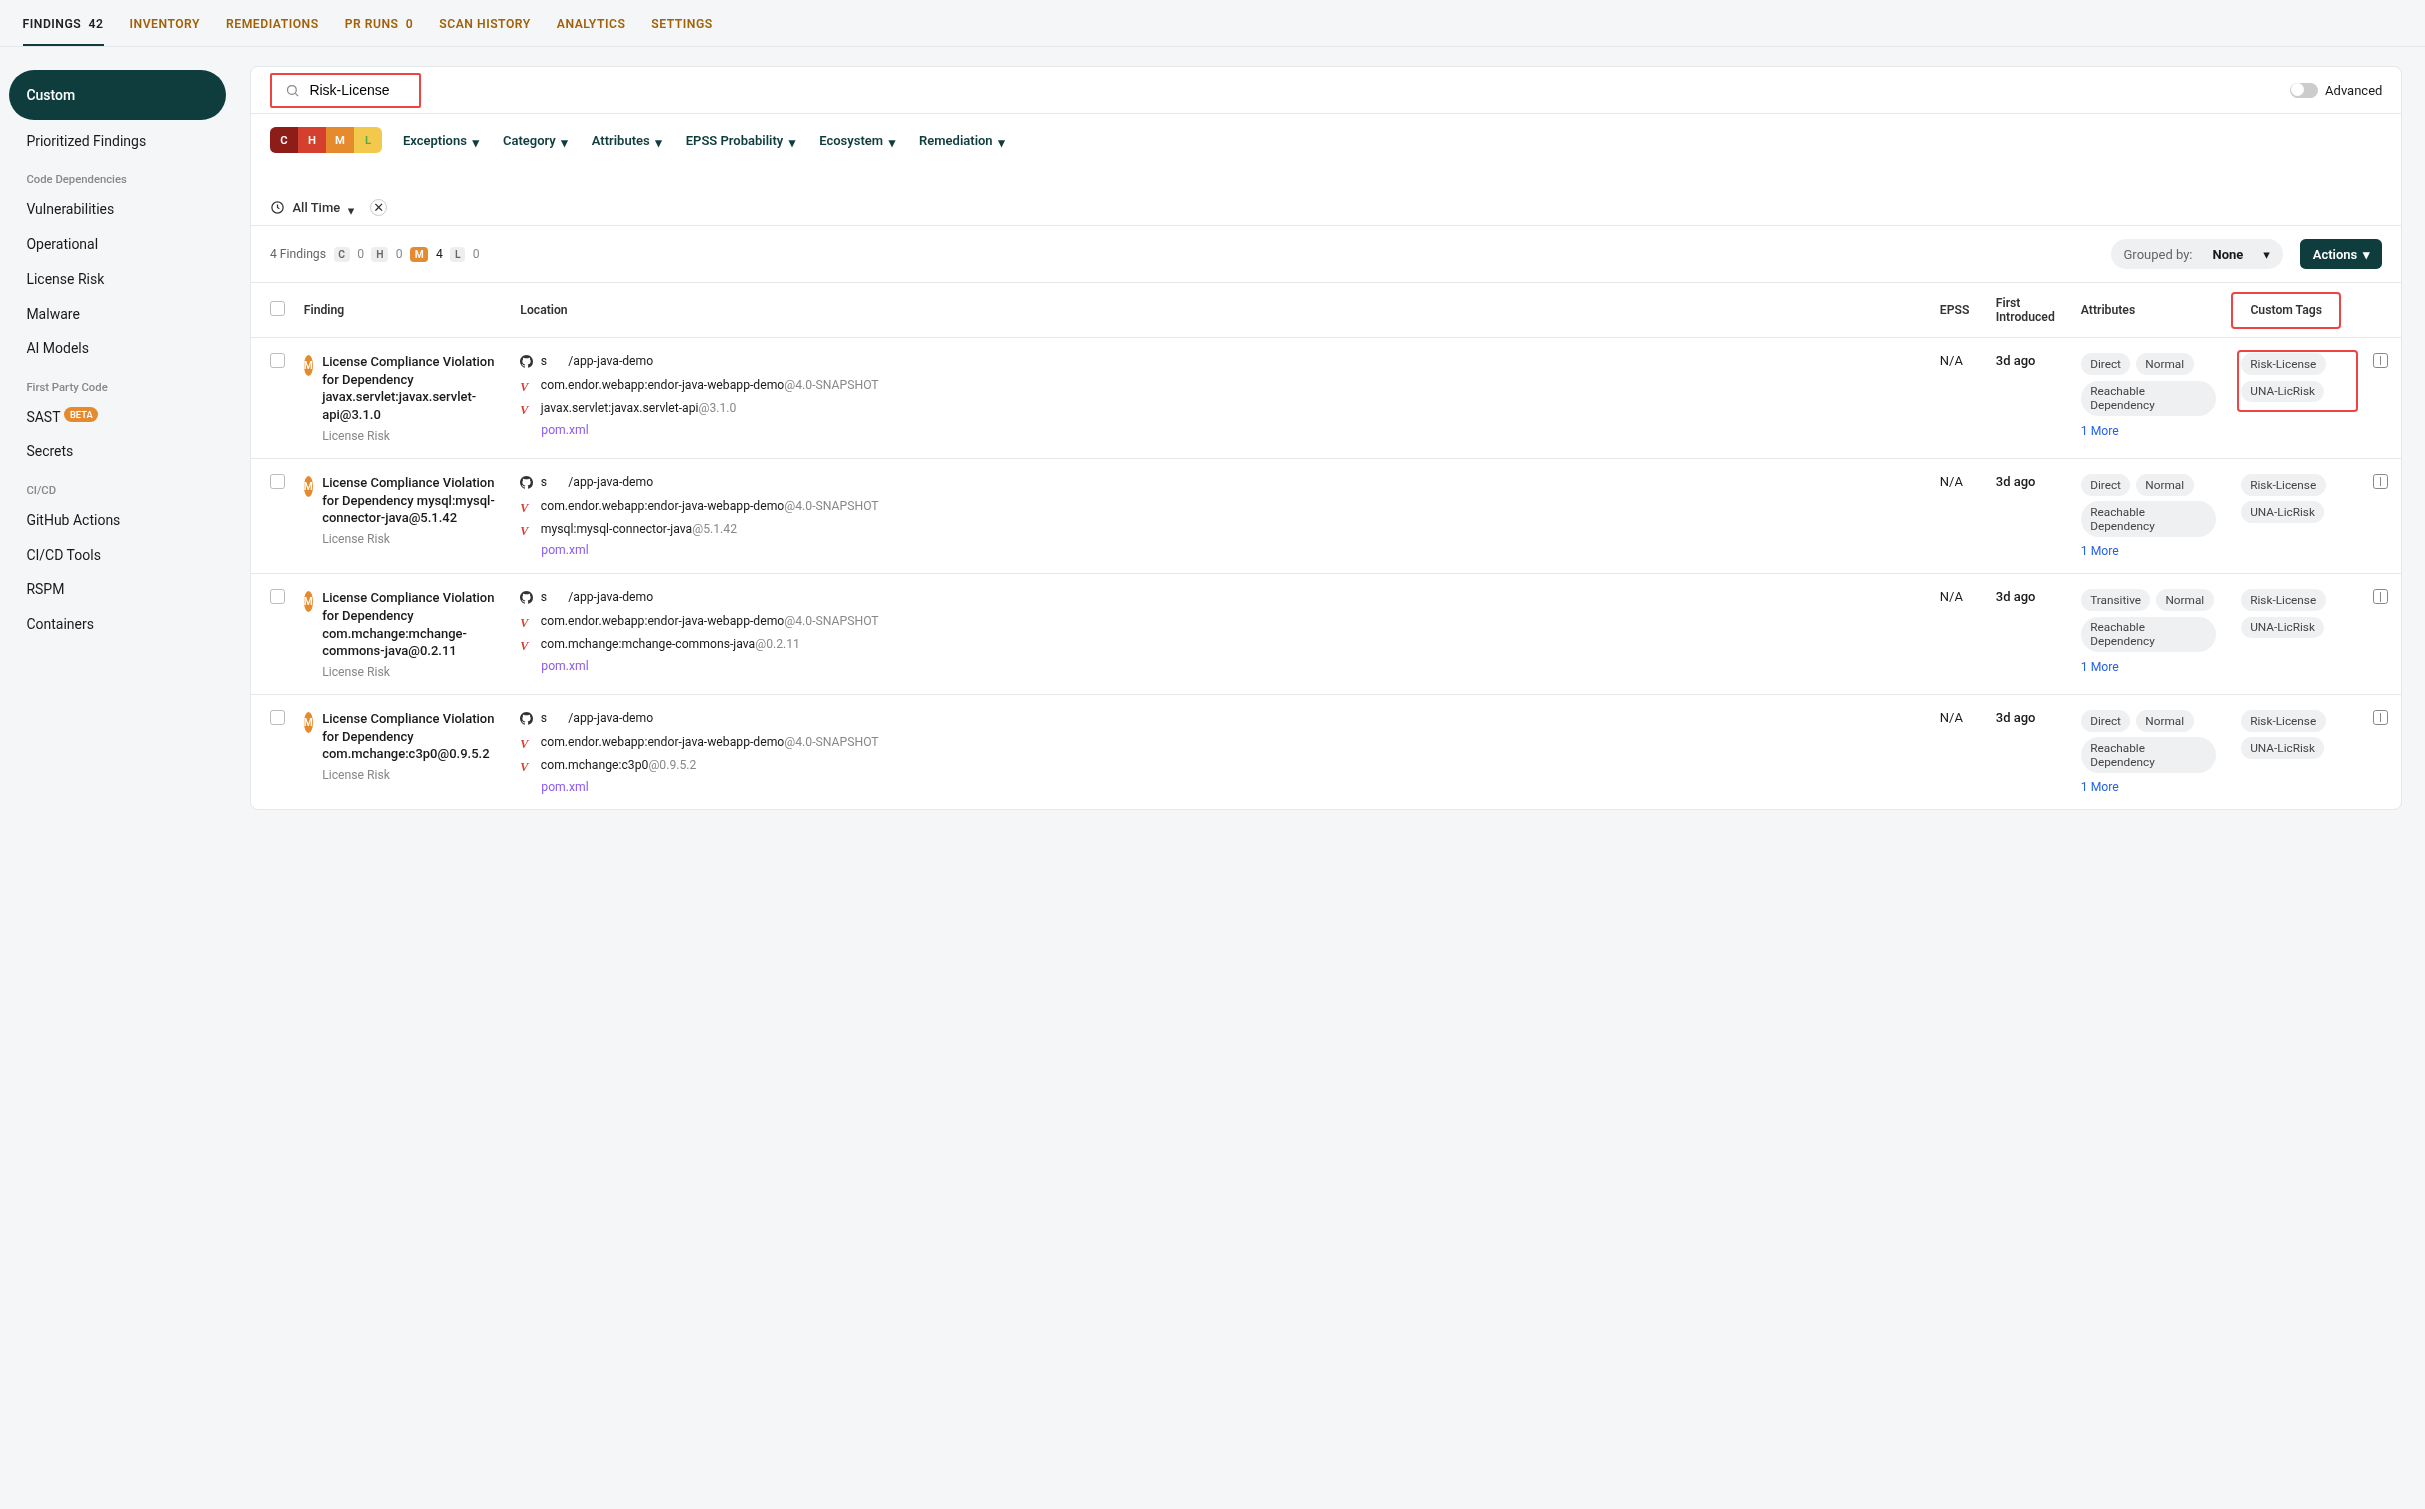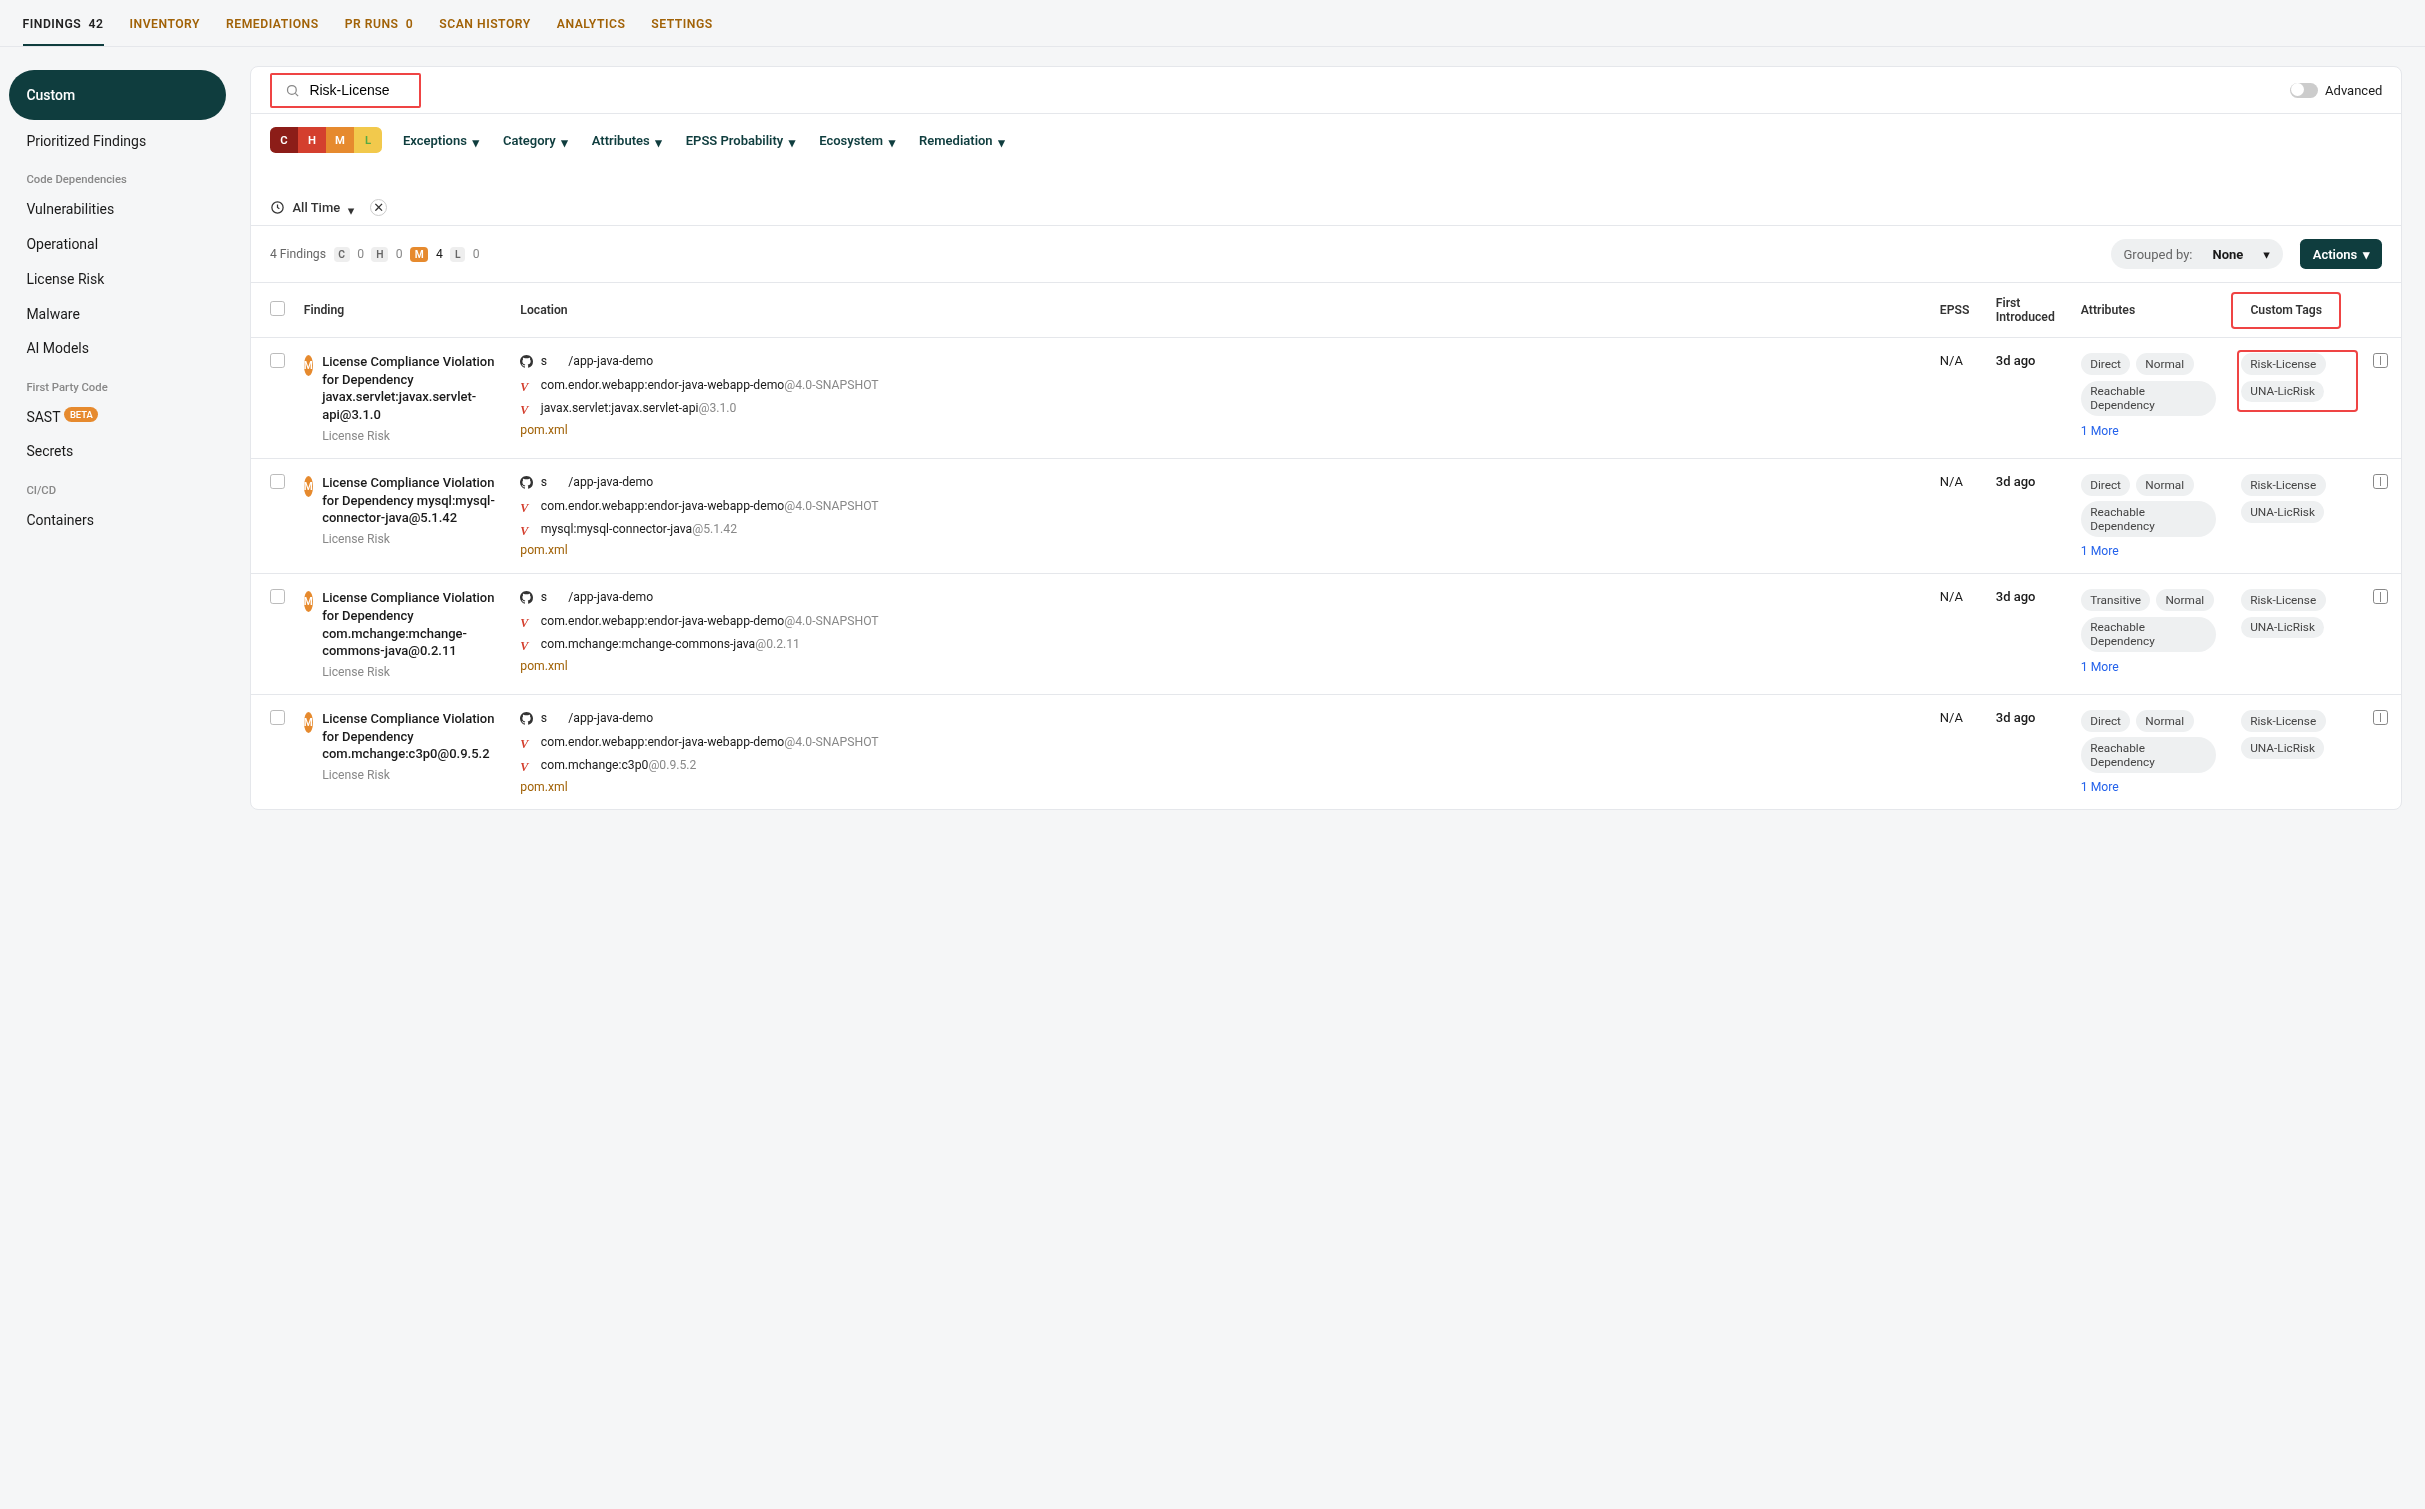--- a/index.html
+++ b/index.html
@@ -41,21 +41,21 @@
   th { text-align:left; padding:13px 9.4px; font-size:12.2px; font-weight:600; color:#333; border-top:0.9px solid #e5e7eb;}
   th:first-child, td:first-child { padding-left:19px; width:38px;}
   td { padding:15px 9.4px; vertical-align:top; border-top:0.9px solid #e5e7eb; font-size:13px;}
   .chk { width:15px; height:15px; border:1.4px solid #bbb; border-radius:2.8px; cursor:pointer; display:inline-block;}
   .sevcirc { width:21px; height:21px; background:#e68a2e; color:#fff; border-radius:50%; display:inline-flex; align-items:center; justify-content:center; font-size:10.3px; font-weight:600; vertical-align:top; margin-top:1.9px;}
   .find-title { font-weight:500; line-height:1.35; }
   .find-sub { color:#888; margin-top:5.6px; font-size:12.2px;}
   .loc-line { display:flex; gap:7.5px; align-items:flex-start; margin-bottom:3.8px; font-size:12.2px; line-height:1.4;}
   .loc-icon { width:13px; flex-shrink:0; margin-top:1.9px;}
   .ver { color:#888; }
-  .loc-file { color:#a16207; font-size:12.2px; margin-top:3.8px;}
+  .loc-file { color:#8b5cf6; font-size:12.2px; margin-top:3.8px;margin-left:21px;}
   .tag { background:#eef0f1; border-radius:940px; padding:3.8px 9.4px; font-size:11.8px; display:inline-block; margin:0 5.6px 5.6px 0; color:#444;}
   .more-link { color:#2563eb; font-size:12.2px; cursor:pointer; display:block; margin-top:1.9px;}
   .row-icon { width:15px; height:15px; border:1.4px solid #888; border-radius:2.8px; cursor:pointer; display:inline-block;}
   .red-box { border:2.8px solid #ef4444; border-radius:3.8px; padding:1.9px;}
   th.custom-tags-th .red-box { display:inline-block; padding:9.4px 17px;}
   .findcell { display:flex; gap:9.4px; }
   .first-tags-wrap { border:2.8px solid #ef4444; border-radius:3.8px; padding:1.9px; margin:-3.8px -3.8px 0 -3.8px;}
   .v-icon { color:#d43f2e; font-weight:bold; font-style:italic; font-family:serif;}
 </style>
 </head>
@@ -82,20 +82,25 @@
         <div class="side-item">License Risk</div>
         <div class="side-item">Malware</div>
         <div class="side-item">AI Models</div>
       </div>
     <div class="side-section">First Party Code</div>
     <div class="side-item">
       <span>SAST</span><span class="beta">BETA</span>
     </div>
     <div class="side-item">Secrets</div>
     <div class="side-section">CI/CD</div>
+    <div id="cicd-list">
+        <div class="side-item">GitHub Actions</div>
+        <div class="side-item">CI/CD Tools</div>
+        <div class="side-item">RSPM</div>
+      </div>
     <div class="side-item">Containers</div>
   </div>
 
   <div class="main">
     <div class="card">
       <div class="searchrow">
         <div class="searchbox">
           <svg width="15" height="15" viewBox="0 0 24 24" fill="none" stroke="currentColor" stroke-width="2">
               <circle cx="11" cy="11" r="7"></circle>
               <line x1="21" y1="21" x2="16.65" y2="16.65"></line>

